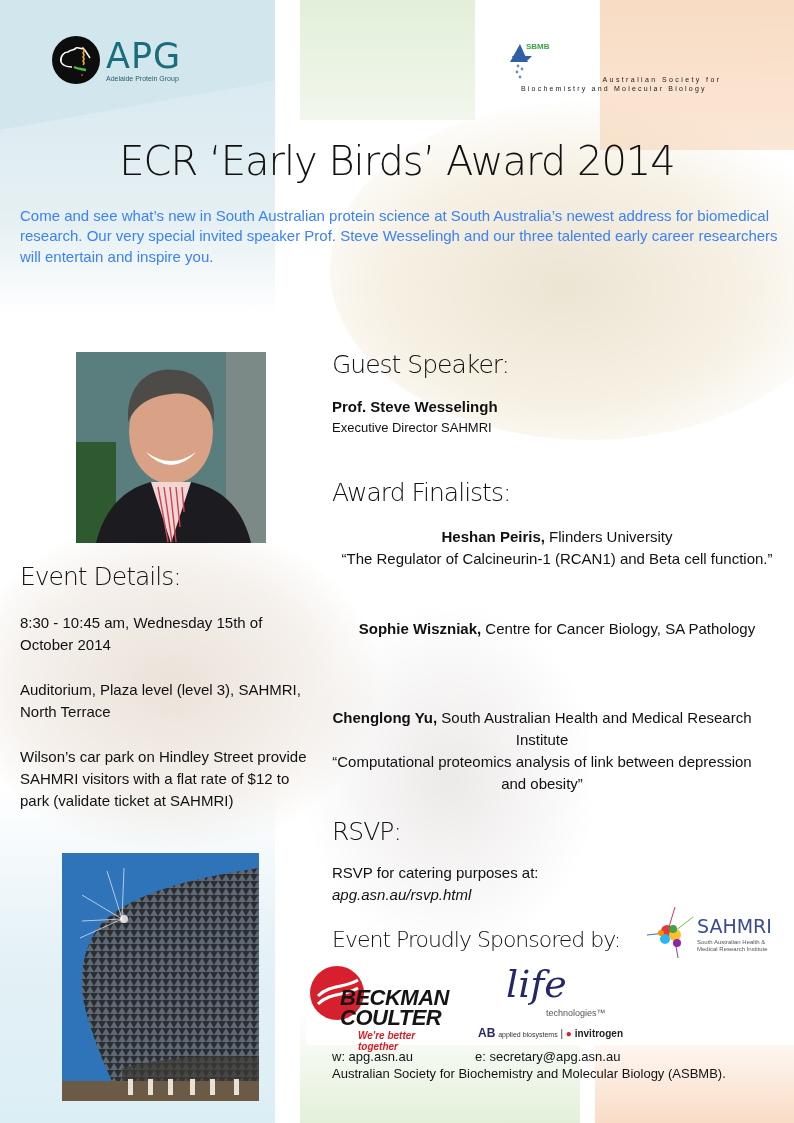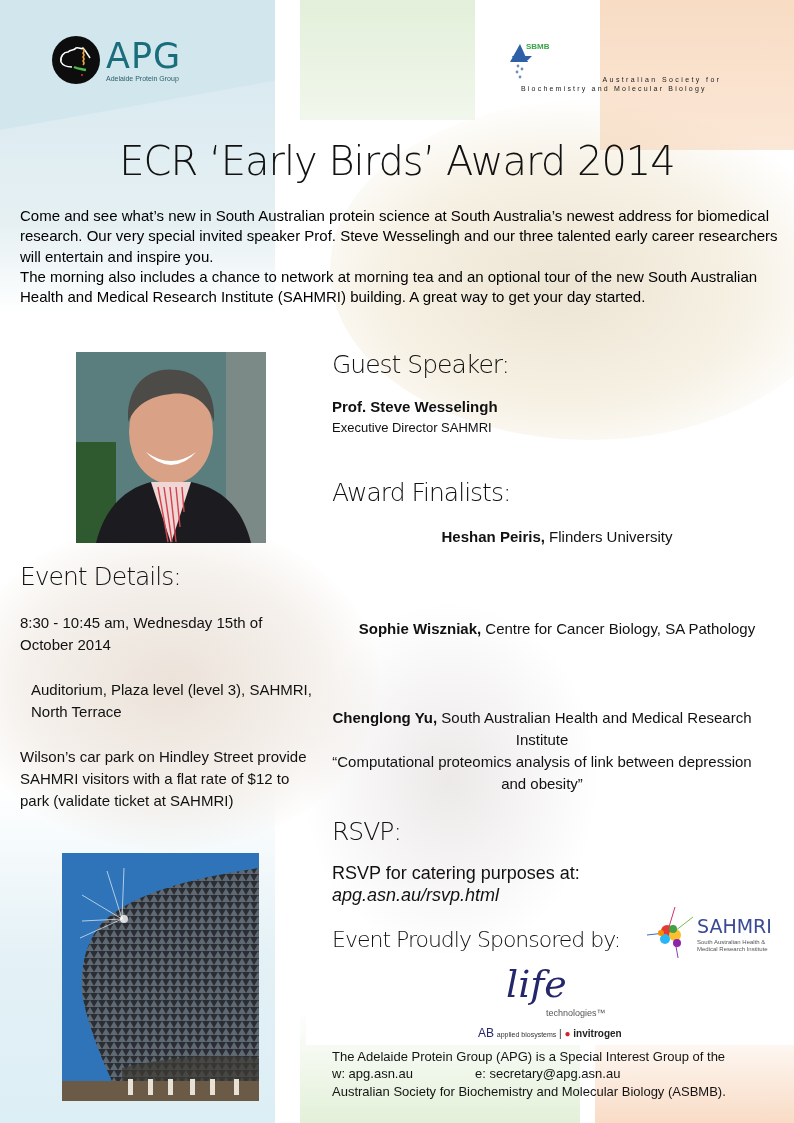--- a/index.html
+++ b/index.html
@@ -35,21 +35,21 @@
   
   .asbmb-logo { left:506px; top:42px; width:260px; height:50px; }
   .asbmb-mark { position:absolute; left:0; top:0; width:40px; height:40px; }
   .asbmb-mini { position:absolute; left:20px; top:0px; font-size:8px; color:#3ba34a; font-weight:bold; }
   .asbmb-big { position:absolute; left:54px; top:-2px; font-size:30px; color:#3a78b5; letter-spacing:11px; font-family:"DejaVu Sans",sans-serif; }
   .asbmb-sub1 { position:absolute; left:56px; top:34px; font-size:7px; letter-spacing:2.4px; color:#222; width:200px; text-align:center; }
   .asbmb-sub2 { position:absolute; left:15px; top:43px; font-size:7px; letter-spacing:2.2px; color:#222; white-space:nowrap; }
 
   .title { left:0; top:138px; width:794px; text-align:center; font-size:40px; }
 
-  .intro { left:20px; top:206px; width:760px; font-size:15px; line-height:20.3px; color:#000000; }
+  .intro { left:20px; top:206px; width:760px; font-size:15px; line-height:20.3px; color:#3b82f6; }
   .intro p { margin:0; }
 
   .photo-speaker { left:76px; top:352px; width:190px; height:191px; overflow:hidden;
                    background:linear-gradient(135deg,#5c7e7e 0%,#3f5e5d 40%,#2e3f3a 100%); }
   .h2 { font-size:25px; }
 
   .guest-h { left:332px; top:350px; }
   .guest-name { left:332px; top:398px; font-size:15px; font-weight:bold; }
   .guest-role { left:332px; top:420px; font-size:13px; }
 
@@ -57,40 +57,40 @@
   .finalist { left:332px; width:450px; font-size:15px; line-height:22px;text-align:center; }
   .finalist b { font-weight:bold; }
 
   .event-h { left:20px; top:562px; }
   .event-p { left:20px; width:300px; font-size:15px; line-height:22px; }
 
   .photo-building { left:62px; top:853px; width:197px; height:248px; overflow:hidden;
                     background:linear-gradient(180deg,#2d6fb0 0%,#4a8cc8 40%,#6b9ed0 100%); }
 
   .rsvp-h { left:332px; top:817px; }
-  .rsvp-p { left:332px; top:862px; font-size:18px; line-height:22px; }
+  .rsvp-p { left:332px; top:862px; font-size:15px; line-height:22px; }
   .rsvp-link { font-style:italic; }
 
   .sponsor-h { left:332px; top:927px; font-size:22px; }
 
   .sahmri-logo { left:645px; top:905px; width:150px; height:60px; }
   .sahmri-word { position:absolute; left:52px; top:10px; font-size:19px; color:#3a4b93; font-family:"DejaVu Sans",sans-serif; }
   .sahmri-sub { position:absolute; left:52px; top:34px; font-size:6px; color:#555; line-height:7px; }
 
   .sponsor-strip { left:306px; top:958px; width:488px; height:87px; background:#ffffff; }
   .beckman { position:absolute; left:4px; top:8px; width:135px; height:80px; }
   .beckman-circle { position:absolute; left:0; top:0; width:54px; height:54px; border-radius:50%; background:#d7202d; }
   .beckman-text { position:absolute; left:30px; top:22px; font-size:22px; font-weight:bold; font-style:italic; color:#151515; line-height:20px; letter-spacing:-0.5px; }
   .beckman-tag { position:absolute; left:48px; top:64px; font-size:10px; font-style:italic; font-weight:bold; color:#d7202d; }
 
   .life { position:absolute; left:172px; top:10px; width:140px; height:75px; }
   .life-word { position:absolute; left:28px; top:-6px; font-family:"DejaVu Serif",serif; font-style:italic; font-weight:normal; font-size:38px; color:#25276b; }
   .life-tech { position:absolute; left:68px; top:40px; font-size:9px; color:#555; }
   .life-sub { position:absolute; left:0; top:58px; font-size:10px; color:#333; white-space:nowrap; }
-  .life-sub .ab { font-weight:normal; color:#25276b; font-size:12px; }
+  .life-sub .ab { font-weight:bold; color:#25276b; font-size:12px; }
   .life-sub .inv { color:#222; font-weight:bold; }
 
   .ge { position:absolute; left:320px; top:24px; width:165px; height:52px; }
   .ge-circle { position:absolute; left:0; top:0; width:48px; height:48px; border-radius:50%; background:#1a62b3; color:#fff;
                font-family:"DejaVu Serif",serif; font-style:italic; font-size:22px; text-align:center; line-height:48px; }
   .ge-word { position:absolute; left:58px; top:15px; font-size:14px; color:#1a62b3; }
 
   .footer { left:332px; top:1048px; width:460px; font-size:13px; line-height:17.3px; color:#141414; }
   .footer p { margin:0; }
   .footer .gap { display:inline-block; width:62px; }
@@ -135,21 +135,20 @@
   </svg>
   <span class="asbmb-mini">SBMB</span>
   <span class="asbmb-sub1">Australian Society for</span>
   <span class="asbmb-sub2">Biochemistry and Molecular Biology</span>
 </div>
 
 <div class="abs title hand">ECR ‘Early Birds’ Award 2014</div>
 
 <div class="abs intro">
   <p>Come and see what’s new in South Australian protein science at South Australia’s newest address for biomedical research. Our very special invited speaker Prof. Steve Wesselingh and our three talented early career researchers will entertain and inspire you.</p>
-  <p>The morning also includes a chance to network at morning tea and an optional tour of the new South Australian Health and Medical Research Institute (SAHMRI) building. A great way to get your day started.</p>
 </div>
 
 <div class="abs photo-speaker">
   <svg width="190" height="191" viewBox="0 0 190 191">
     <rect x="0" y="0" width="190" height="191" fill="#4e706f"></rect>
     <rect x="0" y="0" width="150" height="191" fill="#5a7d7d"></rect>
     <rect x="150" y="0" width="40" height="191" fill="#7b8a86"></rect>
     <rect x="0" y="90" width="40" height="101" fill="#2f5a2f"></rect>
     <ellipse cx="95" cy="80" rx="42" ry="52" fill="#d9a185"></ellipse>
     <path d="M52 60 C55 25 80 15 100 18 C125 20 140 40 138 70 C130 45 110 40 95 42 C75 44 60 52 52 70 Z" fill="#4d4b48"></path>
@@ -167,34 +166,35 @@
 </div>
 
 <div class="abs guest-h hand h2">Guest Speaker:</div>
 <div class="abs guest-name">Prof. Steve Wesselingh</div>
 <div class="abs guest-role">Executive Director SAHMRI</div>
 
 <div class="abs finalists-h hand h2">Award Finalists:</div>
 
 <div class="abs finalist" style="top:526px;">
   <b>Heshan Peiris,</b><span> Flinders University</span><br>
+  <span>“The Regulator of Calcineurin-1 (RCAN1) and Beta cell function.”</span>
 </div>
 
 <div class="abs finalist" style="top:618px;">
   <b>Sophie Wiszniak,</b><span> Centre for Cancer Biology, SA Pathology</span><br>
 </div>
 
 <div class="abs finalist" style="top:707px; width:420px;">
   <b>Chenglong Yu,</b><span> South Australian Health and Medical Research Institute</span><br>
   <span>“Computational proteomics analysis of link between depression and obesity”</span>
 </div>
 
 <div class="abs event-h hand h2">Event Details:</div>
 <div class="abs event-p" style="top:612px; width:290px;">8:30 - 10:45 am, Wednesday 15th of October 2014</div>
-<div class="abs event-p" style="top:679px; width:290px;margin-left:11px;">Auditorium, Plaza level (level 3), SAHMRI, North Terrace</div>
+<div class="abs event-p" style="top:679px; width:290px;">Auditorium, Plaza level (level 3), SAHMRI, North Terrace</div>
 <div class="abs event-p" style="top:746px; width:300px;">Wilson’s car park on Hindley Street provide SAHMRI visitors with a flat rate of $12 to park (validate ticket at SAHMRI)</div>
 
 <div class="abs photo-building">
   <svg width="197" height="248" viewBox="0 0 197 248">
     <defs>
       <pattern id="tri" width="8" height="7" patternUnits="userSpaceOnUse">
         <rect width="8" height="7" fill="#2a2e33"></rect>
         <path d="M0 7 L4 0 L8 7 Z" fill="#5f6973"></path>
       </pattern>
     </defs>
@@ -243,32 +243,44 @@
     <circle cx="16" cy="28" r="3" fill="#fb8c00"></circle>
   </svg>
   <span class="sahmri-word">SAHMRI</span>
   <div class="sahmri-sub">
     <span>South Australian Health &amp;</span><br>
     <span>Medical Research Institute</span>
   </div>
 </div>
 
 <div class="abs sponsor-strip">
+  <div class="beckman">
+    <div class="beckman-circle">
+      <svg width="54" height="54" viewBox="0 0 54 54">
+        <path d="M8 30 C20 18 36 22 48 14" fill="none" stroke="#ffffff" stroke-width="3"></path>
+        <path d="M8 38 C20 26 36 30 48 22" fill="none" stroke="#ffffff" stroke-width="3"></path>
+      </svg>
+    </div>
+    <div class="beckman-text">
+      <span>BECKMAN</span><br>
+      <span>COULTER</span>
+    </div>
+    <span class="beckman-tag">We're better together</span>
+  </div>
 
   <div class="life">
     <span class="life-word">life</span>
     <span class="life-tech">technologies™</span>
     <div class="life-sub">
       <span class="ab">AB</span>
       <span style="font-size:7px;">applied biosystems</span>
       <span>|</span>
       <span style="color:#d7202d;">●</span>
       <span class="inv">invitrogen</span>
     </div>
   </div>
 
 </div>
 
 <div class="abs footer">
-  <p>The Adelaide Protein Group (APG) is a Special Interest Group of the</p>
   <p><span>w: apg.asn.au</span><span class="gap"></span><span>e: secretary@apg.asn.au</span></p>
   <p>Australian Society for Biochemistry and Molecular Biology (ASBMB).</p>
 </div>
 
 </body></html>

